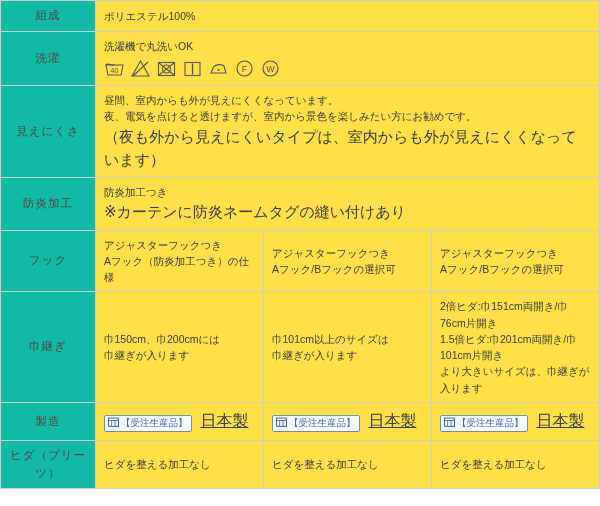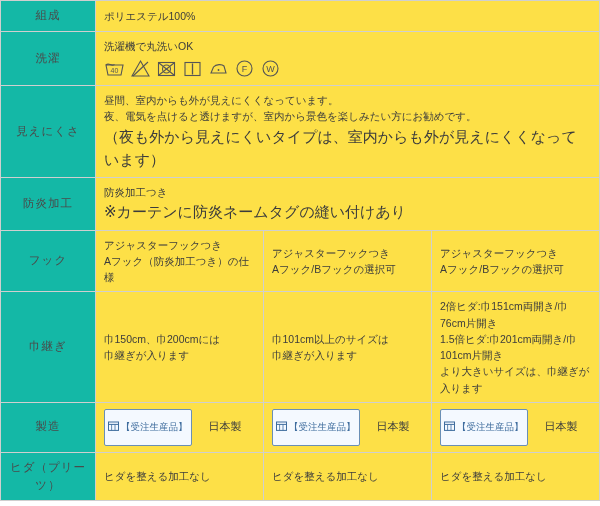--- a/index.html
+++ b/index.html
@@ -54,37 +54,38 @@
   .ico{
     width:21px;height:21px;
     display:inline-block;
     position:relative;
   }
   .ico svg{display:block;}
   .order-badge{
     display:inline-block;
     border:1px solid #6a8fb5;
     color:#3f6d9e;
-    padding:10px 3px;
+    padding:0px 3px;
     font-size:9.5px;
     border-radius:2px;
     background:#f4f9ff;
     vertical-align:middle;
   }
   .badge-icon{
     display:inline-block;
     width:11px;height:10px;
     vertical-align:-1px;
     margin-right:2px;
   }
   .madein{
     display:inline-block;
-    margin-left:14px;
-    font-size:11px;
+    margin-left:6px;
+    font-size:16px;
     color:#3c3c3c;
+    text-decoration:underline;
   }
 </style>
 </head>
 <body>
 
 <table class="spec-table">
 
   <tbody>
       <tr>
     <td class="label">組成</td>

